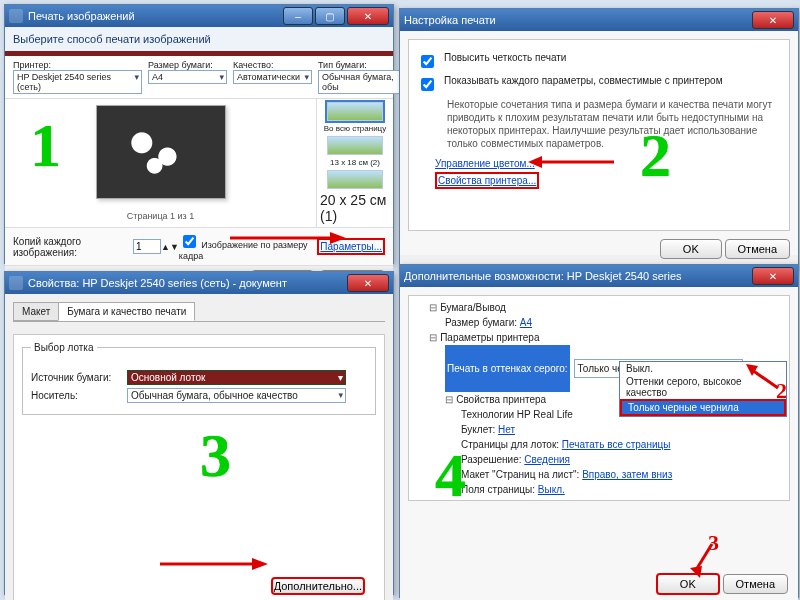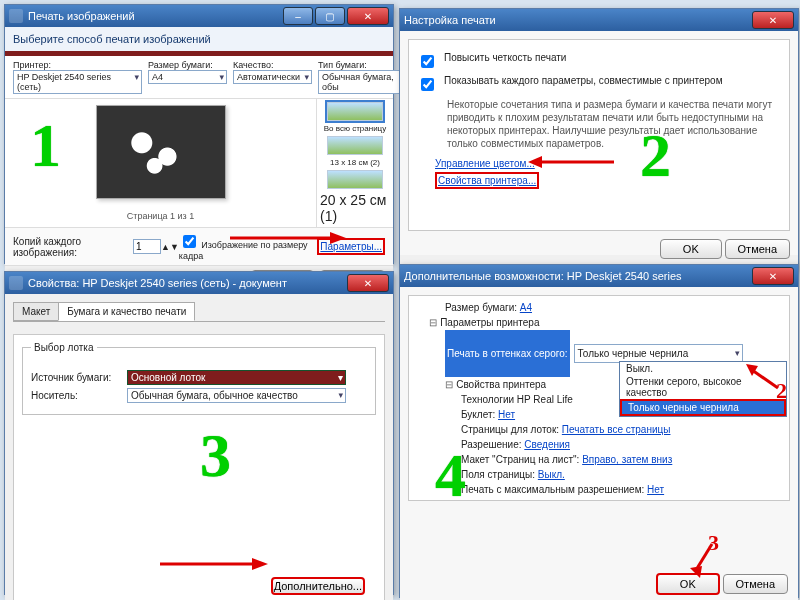--- a/index.html
+++ b/index.html
@@ -170,20 +170,21 @@
 </div>
 
 <div id="p4" class="win">
   <div class="titlebar">
     <span>Дополнительные возможности: HP Deskjet 2540 series</span>
     <span class="spacer"></span>
     <span class="wbtn cls">✕</span>
   </div>
   <div class="body" style="position:relative;height:300px">
     <div class="tree">
+      <div class="ind1 node">Бумага/Вывод</div>
       <div class="ind2"><span>Размер бумаги:</span> <span class="link">A4</span></div>
       <div class="ind1 node">Параметры принтера</div>
       <div class="ind2" style="display:flex;align-items:center;gap:4px">
         <span style="background:#2a6fd6;color:#fff;padding:16px 2px">Печать в оттенках серого:</span>
         <span class="drop" style="width:150px">Только черные чернила</span>
       </div>
       <div class="ind2 node">Свойства принтера</div>
       <div class="ind3">Технологии HP Real Life</div>
       <div class="ind3"><span>Буклет:</span> <span class="link">Нет</span></div>
       <div class="ind3"><span>Страницы для лоток:</span> <span class="link">Печатать все страницы</span></div>

